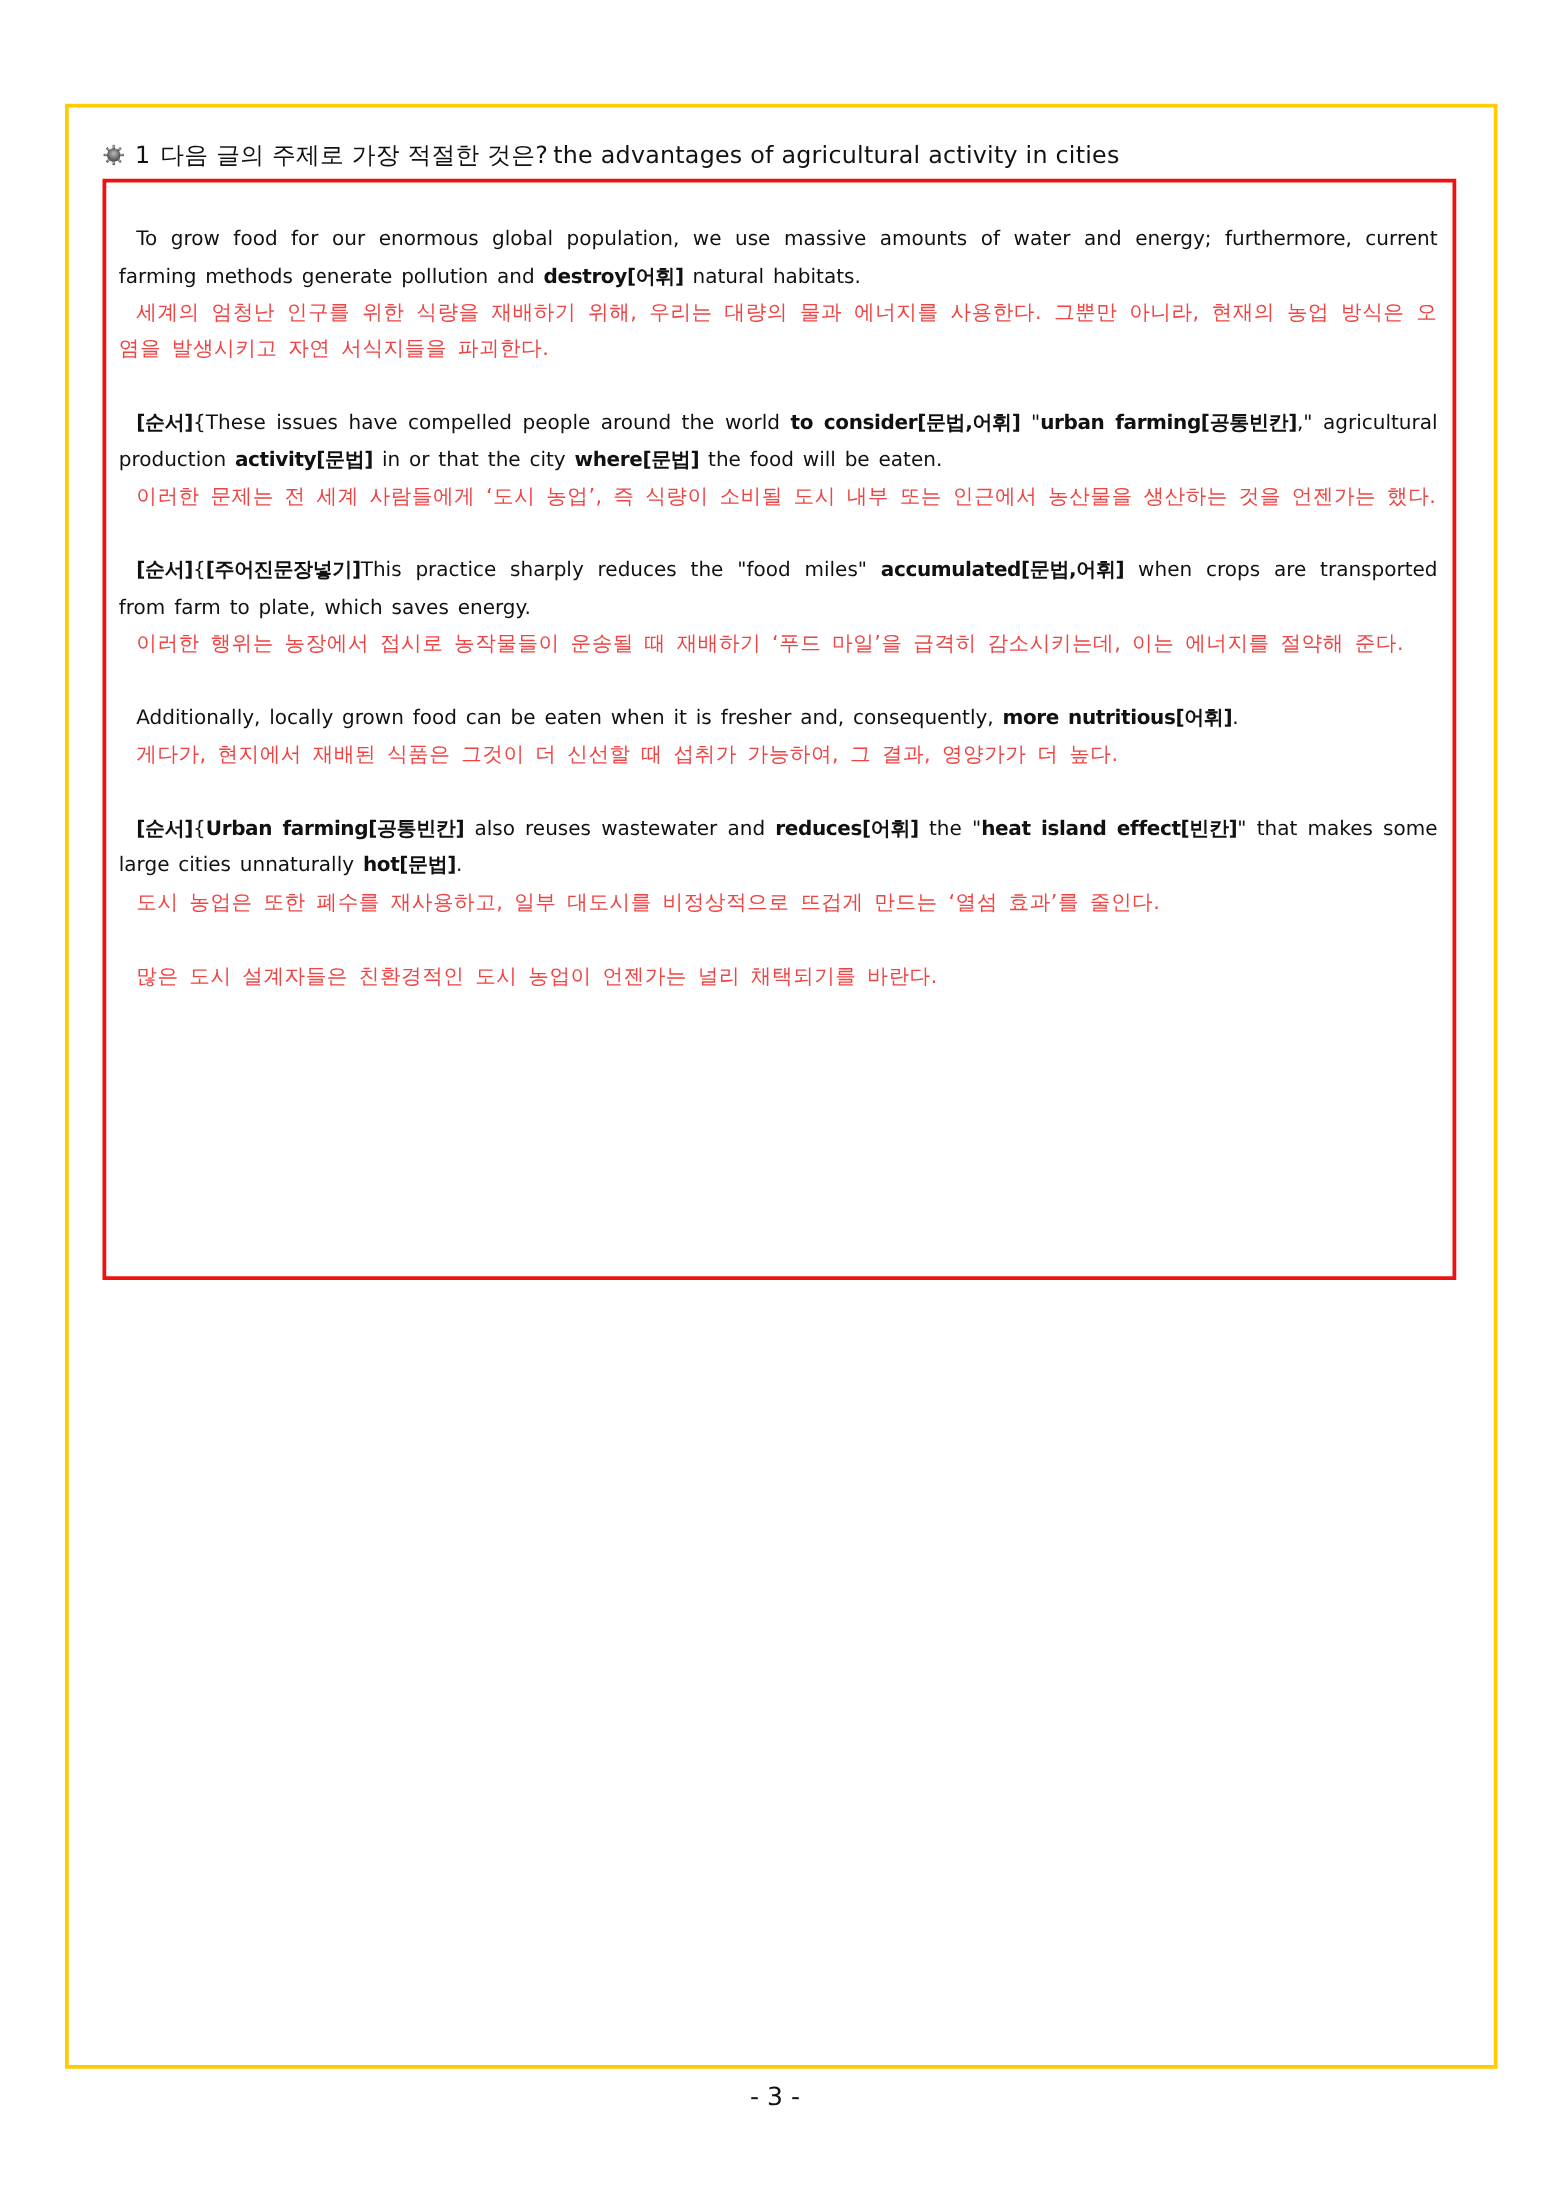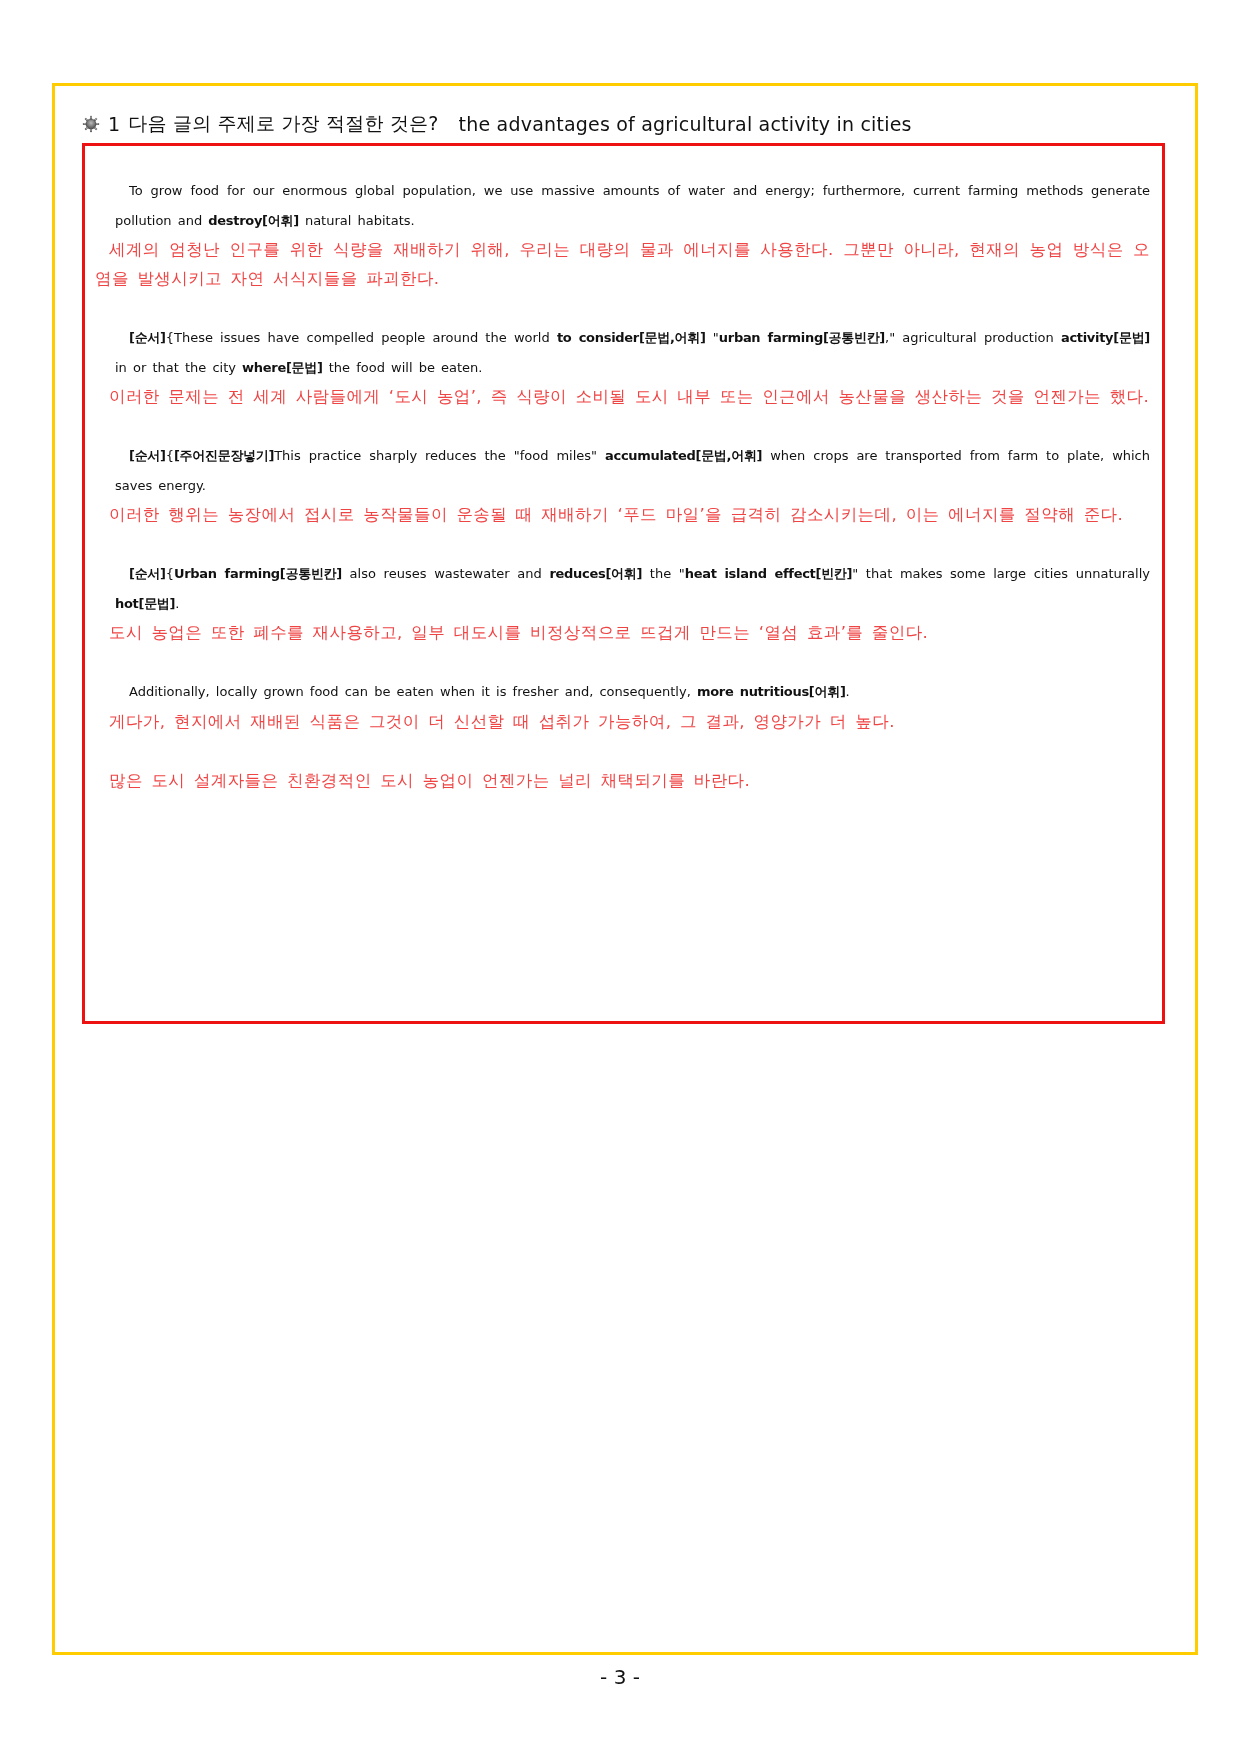--- a/index.html
+++ b/index.html
@@ -13,33 +13,32 @@
     .question-title {
       position: absolute; left: 82px; top: 110px; width: 1100px; height: 28px;
       font-family: "DejaVu Sans", sans-serif; font-size: 19px; color: #111;
       display: flex; align-items: center; white-space: nowrap; letter-spacing: 0.2px;
     }
     .gear-icon {
       display: inline-block; width: 18px; height: 18px; margin-right: 8px; position: relative;
     }
     .gear-icon svg { width: 18px; height: 18px; display: block; }
     .q-num { margin-right: 8px; }
-    .q-answer { margin-left: 20px; text-align: right; }
+    .q-answer { margin-left: 4px; text-align: right; }
 
     .passage-box {
       position: absolute; left: 82px; top: 143px; width: 1083px; height: 881px;
       border: 3px solid #ee1111;
       padding: 30px 12px 0 10px;
     }
     .para { margin-bottom: 30px; }
     .eng {
-      font-family: "DejaVu Sans", sans-serif; font-size: 13px; line-height: 29.5px;
+      font-family: "DejaVu Sans", sans-serif; font-size: 16px; line-height: 29.5px;
       color: #111; text-align: justify; text-align-last: left; word-spacing: 2px;
       text-indent: 14px;
-      margin-left: 20px;
     }
     .eng b, .eng .kw {
       font-weight: bold; font-family: "DejaVu Sans", sans-serif; letter-spacing: -0.3px;
     }
     .kor {
       font-family: "DejaVu Sans", sans-serif; font-size: 16.5px; line-height: 29px;
       color: #ef4444; text-align: justify; text-align-last: left; word-spacing: 3px;
       text-indent: 14px; letter-spacing: 0.4px;
     }
     .page-number {
@@ -86,25 +85,25 @@
     </div>
     <div class="para">
       <div class="eng"><b>[순서]</b><span>{These issues have compelled people around the world </span><b>to consider[문법,어휘]</b><span> "</span><b>urban farming[공통빈칸]</b><span>," agricultural production </span><b>activity[문법]</b><span> in or that the city </span><b>where[문법]</b><span> the food will be eaten.</span></div>
       <div class="kor">이러한 문제는 전 세계 사람들에게 ‘도시 농업’, 즉 식량이 소비될 도시 내부 또는 인근에서 농산물을 생산하는 것을 언젠가는 했다.</div>
     </div>
     <div class="para">
       <div class="eng"><b>[순서]</b><span>{</span><b>[주어진문장넣기]</b><span>This practice sharply reduces the "food miles" </span><b>accumulated[문법,어휘]</b><span> when crops are transported from farm to plate, which saves energy.</span></div>
       <div class="kor">이러한 행위는 농장에서 접시로 농작물들이 운송될 때 재배하기 ‘푸드 마일’을 급격히 감소시키는데, 이는 에너지를 절약해 준다.</div>
     </div>
     <div class="para">
+      <div class="eng"><span>Additionally, locally grown food can be eaten when it is fresher and, consequently, </span><b>more nutritious[어휘]</b><span>.</span></div>
+      <div class="kor">게다가, 현지에서 재배된 식품은 그것이 더 신선할 때 섭취가 가능하여, 그 결과, 영양가가 더 높다.</div>
+    </div>
+    <div class="para">
       <div class="eng"><b>[순서]</b><span>{</span><b>Urban farming[공통빈칸]</b><span> also reuses wastewater and </span><b>reduces[어휘]</b><span> the "</span><b>heat island effect[빈칸]</b><span>" that makes some large cities unnaturally </span><b>hot[문법]</b><span>.</span></div>
       <div class="kor">도시 농업은 또한 폐수를 재사용하고, 일부 대도시를 비정상적으로 뜨겁게 만드는 ‘열섬 효과’를 줄인다.</div>
-    </div>
-    <div class="para">
-      <div class="eng"><span>Additionally, locally grown food can be eaten when it is fresher and, consequently, </span><b>more nutritious[어휘]</b><span>.</span></div>
-      <div class="kor">게다가, 현지에서 재배된 식품은 그것이 더 신선할 때 섭취가 가능하여, 그 결과, 영양가가 더 높다.</div>
     </div>
     <div class="para">
       <div class="kor">많은 도시 설계자들은 친환경적인 도시 농업이 언젠가는 널리 채택되기를 바란다.</div>
     </div>
   </div>
 
 <div class="page-number">- 3 -</div>
 
 </body></html>

